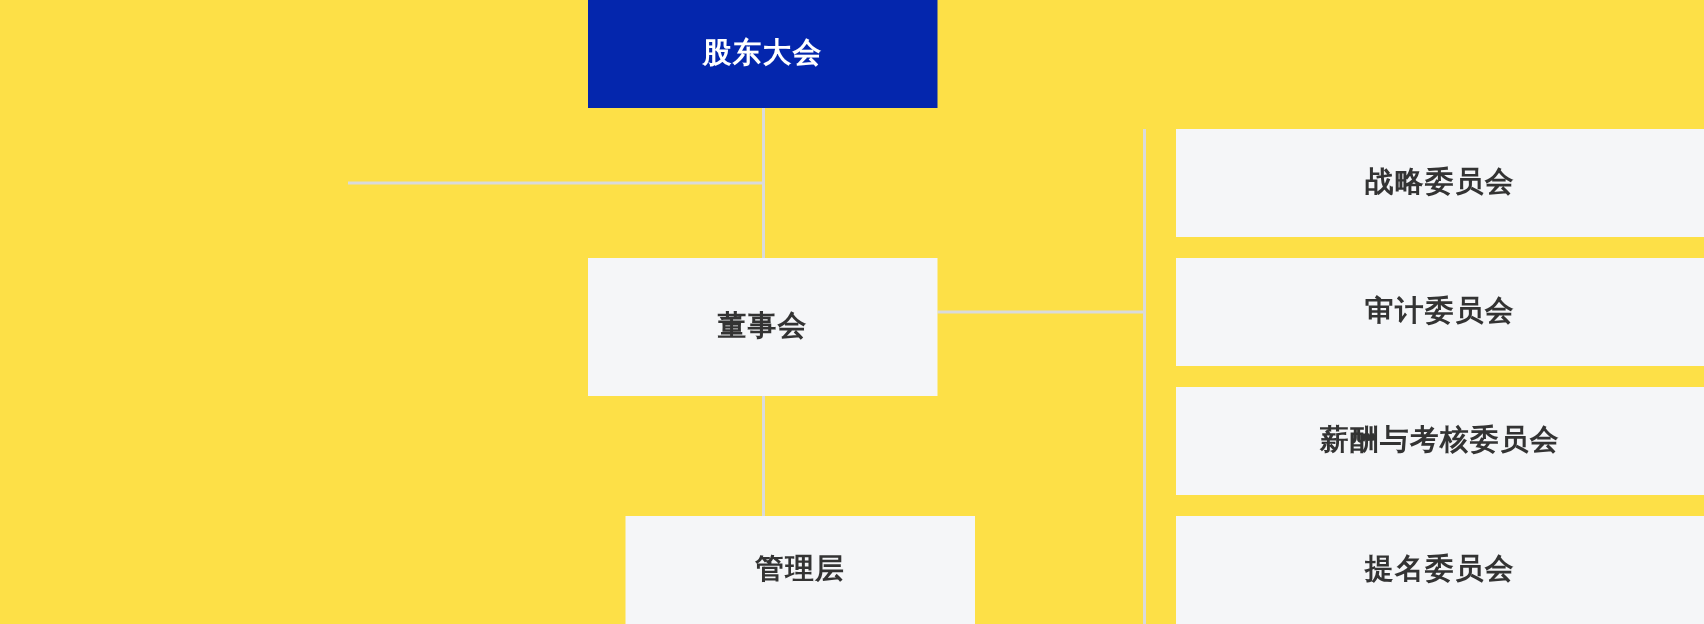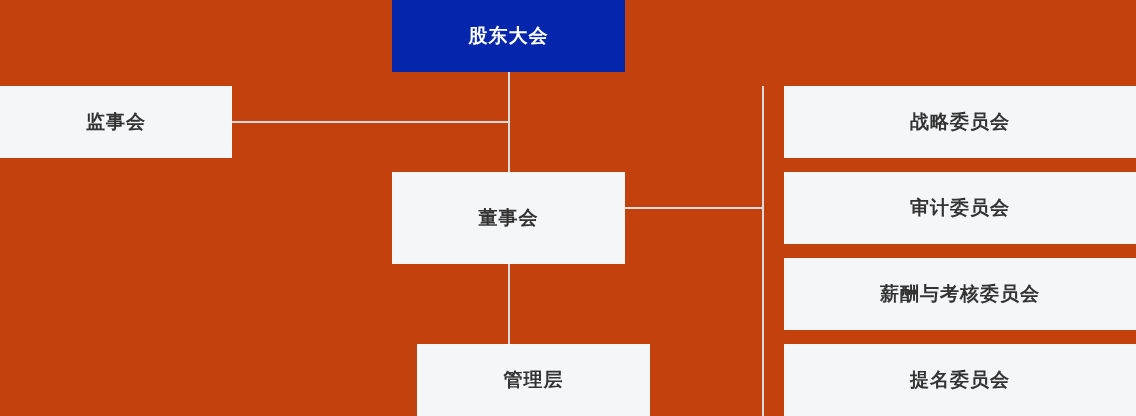--- a/index.html
+++ b/index.html
@@ -7,21 +7,21 @@
     padding: 0;
     background: #000000;
   }
   body {
     font-family: "Liberation Sans", "DejaVu Sans", sans-serif;
   }
   #org-chart {
     position: relative;
     width: 1136px;
     height: 416px;
-    background: #c2410c;
+    background: #fde047;
     overflow: hidden;
   }
   .node {
     position: absolute;
     display: flex;
     align-items: center;
     justify-content: center;
     box-sizing: border-box;
     background: #F5F6F8;
     color: #333333;
@@ -73,23 +73,20 @@
   <div class="connector v" id="conn-board-management"></div>
 
   <div class="connector h" id="conn-board-committees"></div>
 
   <div class="connector v" id="conn-committee-rail"></div>
 
   <div class="node root" id="node-shareholders">
     <span>股东大会</span>
   </div>
 
-  <div class="node" id="node-supervisors">
-    <span>监事会</span>
-  </div>
 
   <div class="node" id="node-board">
     <span>董事会</span>
   </div>
 
   <div class="node" id="node-management">
     <span>管理层</span>
   </div>
 
   <div class="node" id="node-strategy">

